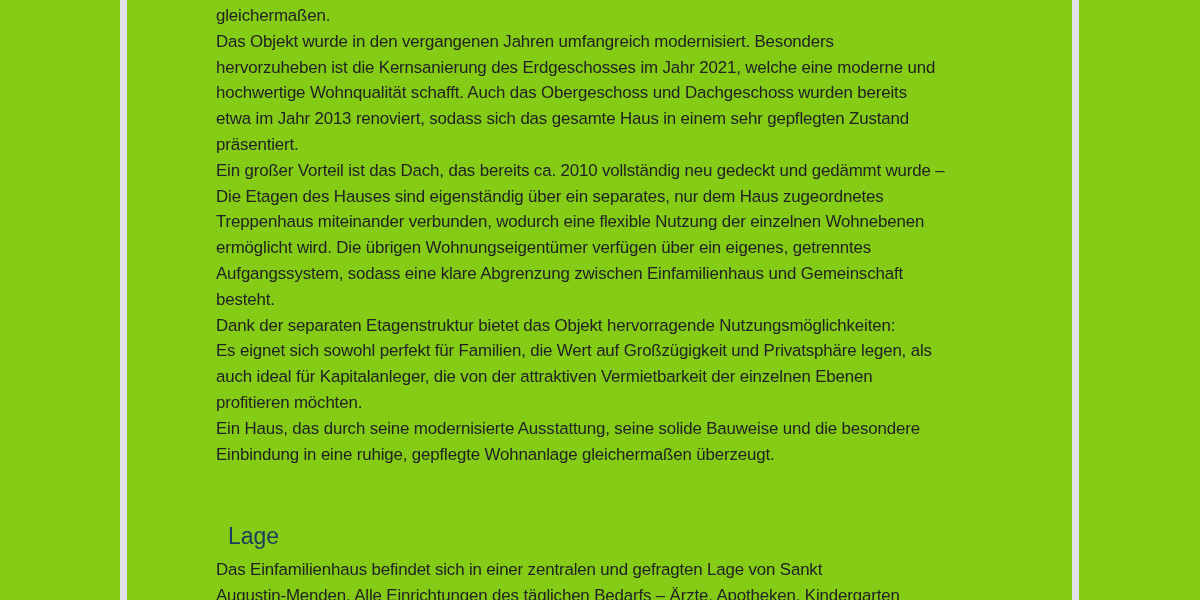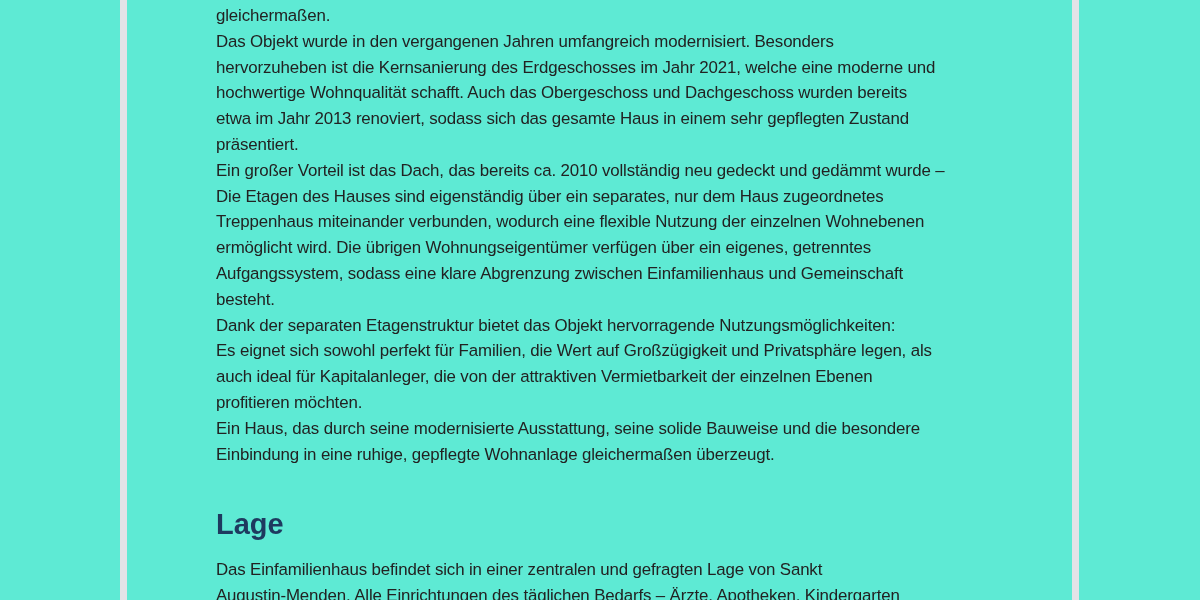--- a/index.html
+++ b/index.html
@@ -7,21 +7,21 @@
     padding: 0;
     background: #ffffff;
     width: 1200px;
     height: 600px;
     overflow: hidden;
   }
   .page {
     position: relative;
     width: 1200px;
     height: 600px;
-    background: #5eead4;
+    background: #84cc16;
     overflow: hidden;
   }
   .frame-left, .frame-right {
     position: absolute;
     top: 0;
     height: 600px;
     width: 7px;
     background: #e3e3e7;
   }
   .frame-left { left: 120px; }
@@ -44,25 +44,25 @@
     letter-spacing: -0.15px;
     transform: scaleX(0.97);
     transform-origin: left top;
     white-space: nowrap;
   }
   .body-text .line { display: block; height: 25.8px; }
   .section-heading {
     position: absolute;
     left: 0;
     top: 506px;
-    font-size: 29px;
+    font-size: 23px;
     line-height: 36px;
     color: #1e3a5f;
-    font-weight: bold;
-    margin: 0;
+    font-weight: normal;
+    margin: 12px;
   }
   .section-text {
     position: absolute;
     left: 0;
     top: 557px;
     width: 780px;
     font-size: 17.4px;
     line-height: 25.8px;
     letter-spacing: -0.15px;
     transform: scaleX(0.97);

